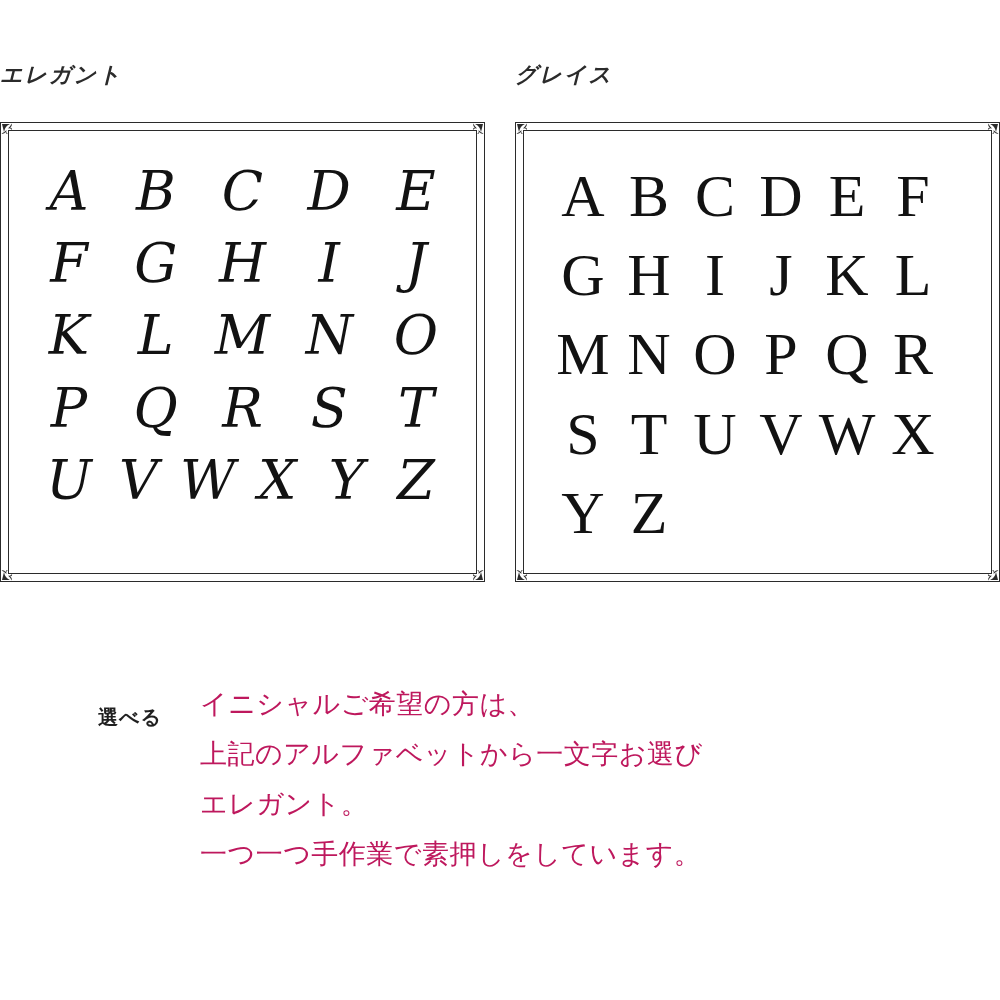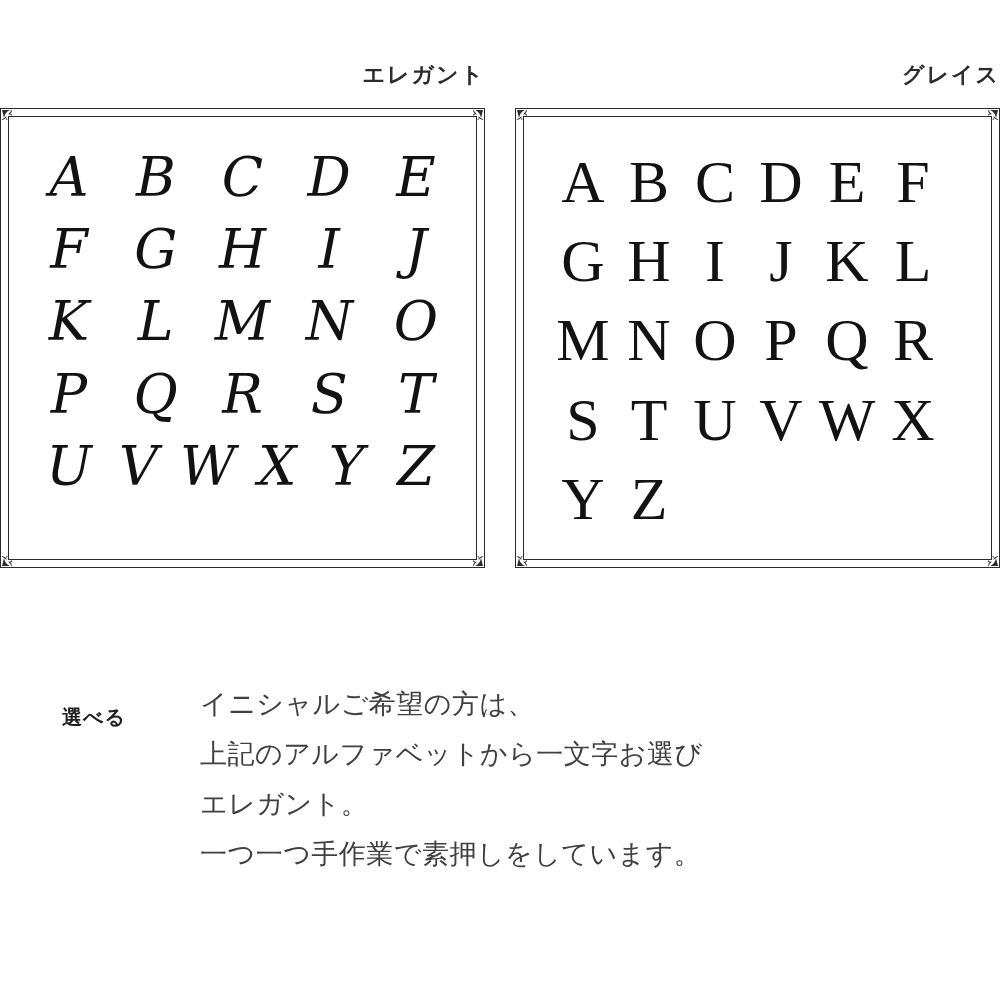--- a/index.html
+++ b/index.html
@@ -23,26 +23,27 @@
     width: 1000px;
     display: flex;
     justify-content: space-between;
   }
 
   .panel {
     width: 485px;
   }
 
   .panel-title {
-    text-align: right;
+    text-align: left;
     font-size: 22px;
     font-weight: bold;
     letter-spacing: 2px;
     color: #2b2b2b;
-    margin-bottom: 18px;
+    margin-bottom: 32px;
+    font-style: italic;
   }
 
   .frame-outer {
     position: relative;
     width: 485px;
     height: 460px;
     box-sizing: border-box;
     border: 1.5px solid #2b2b2b;
     background: #ffffff;
   }
@@ -117,35 +118,35 @@
   .bottom {
     position: absolute;
     left: 0;
     top: 680px;
     width: 1000px;
     display: flex;
     align-items: flex-start;
   }
   .bottom-label {
     width: 200px;
-    padding-left: 62px;
+    padding-left: 98px;
     box-sizing: border-box;
     font-size: 20px;
     font-weight: bold;
     line-height: 1.55;
     color: #1f1f1f;
     padding-top: 22px;
     letter-spacing: 1px;
   }
   .bottom-body {
     flex: 1;
     padding-right: 32px;
     font-size: 27px;
     line-height: 1.85;
-    color: #404040;
+    color: #be185d;
     letter-spacing: 0.5px;
   }
   .bottom-body p {
     margin: 0;
   }
 </style>
 </head>
 <body>
 
 <div class="panels">

